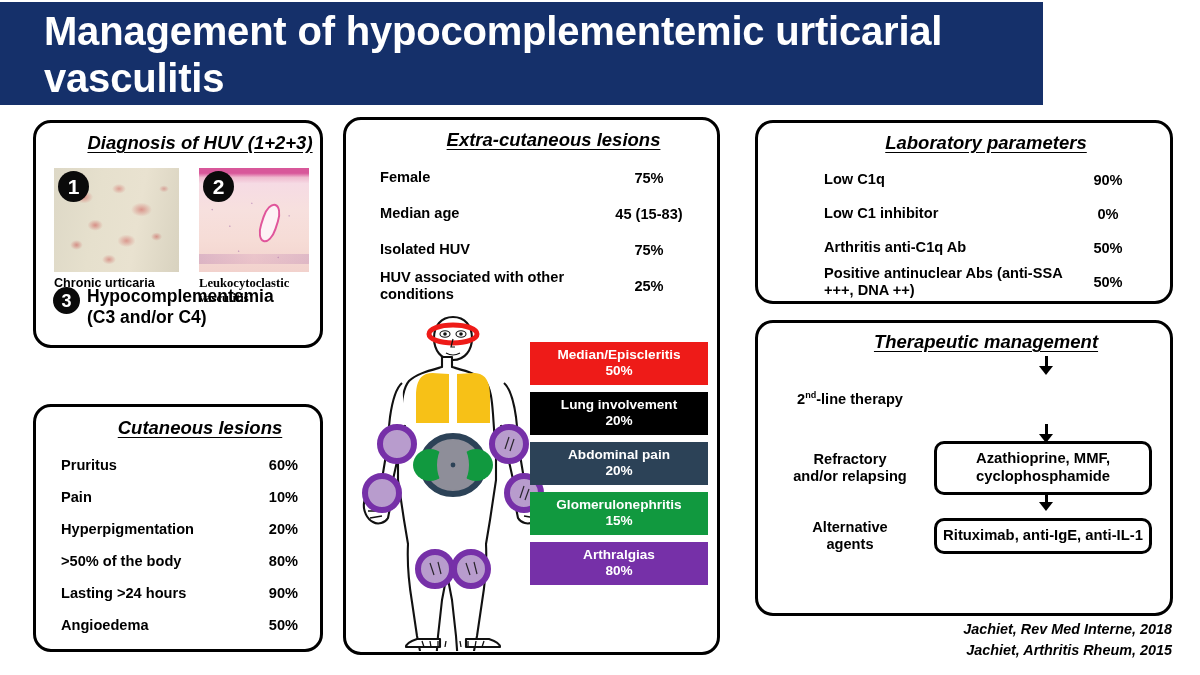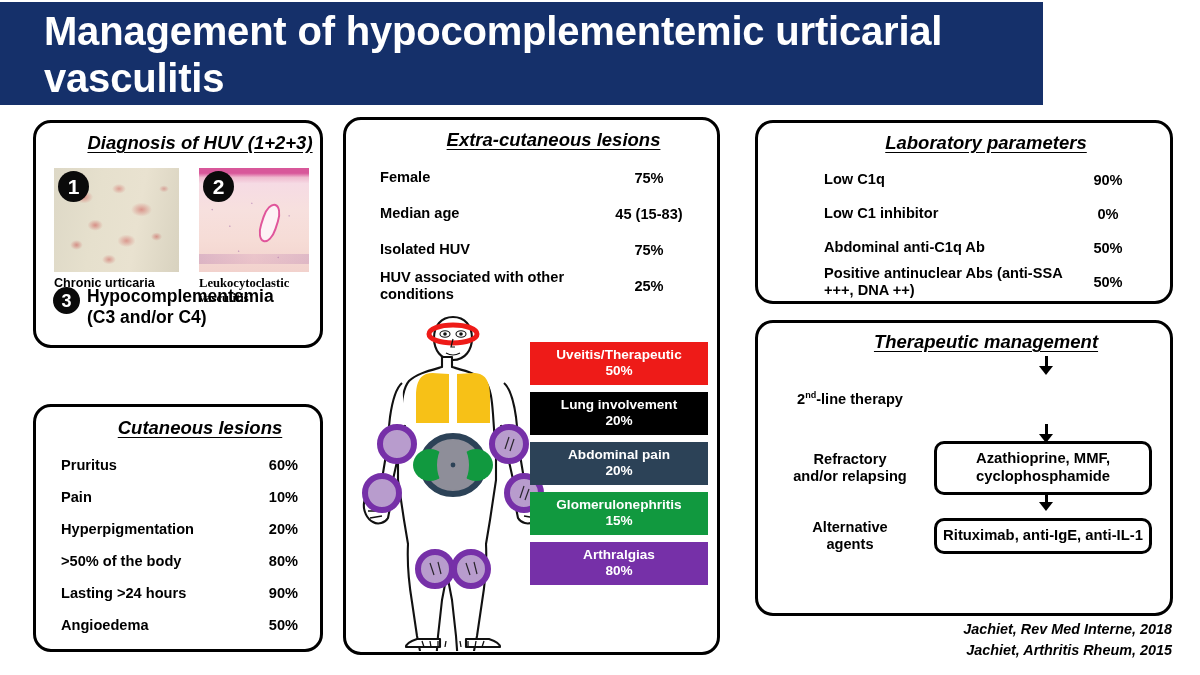--- a/index.html
+++ b/index.html
@@ -319,41 +319,41 @@
       </g>
       <g stroke="#111111" stroke-width="1.2" fill="none" opacity=".85">
         <path d="M149 124 l-4 12 M154 126 l-4 12"></path>
         <path d="M164 173 l-4 12 M169 176 l-4 11"></path>
         <path d="M70 250 l4 12 M78 249 l3 12"></path>
         <path d="M106 250 l4 12 M114 249 l3 12"></path>
       </g>
     </svg>
 
     <div class="legend-stack" id="legend-stack">
-        <div class="legend-box" style="background: rgb(238, 27, 24);"><span>Uveitis/Therapeutic</span><span class="pct">50%</span></div>
+        <div class="legend-box" style="background: rgb(238, 27, 24);"><span>Median/Episcleritis</span><span class="pct">50%</span></div>
         <div class="legend-box" style="background: #000000;"><span>Lung involvement</span><span class="pct">20%</span></div>
         <div class="legend-box" style="background: rgb(44, 66, 87);"><span>Abdominal pain</span><span class="pct">20%</span></div>
         <div class="legend-box" style="background: rgb(17, 153, 63);"><span>Glomerulonephritis</span><span class="pct">15%</span></div>
         <div class="legend-box" style="background: rgb(118, 48, 168);"><span>Arthralgias</span><span class="pct">80%</span></div>
       </div>
   </div>
 
   <div class="card" id="lab-card">
     <div class="card-title">Laboratory parameters</div>
     <div class="kv-list" id="lab-rows">
         <div class="kv-row">
           <div class="kv-key">Low C1q</div>
           <div class="kv-val">90%</div>
         </div>
         <div class="kv-row">
           <div class="kv-key">Low C1 inhibitor</div>
           <div class="kv-val">0%</div>
         </div>
         <div class="kv-row">
-          <div class="kv-key">Abdominal anti-C1q Ab</div>
+          <div class="kv-key">Arthritis anti-C1q Ab</div>
           <div class="kv-val">50%</div>
         </div>
         <div class="kv-row">
           <div class="kv-key">Positive antinuclear Abs (anti-SSA +++, DNA ++)</div>
           <div class="kv-val">50%</div>
         </div>
       </div>
   </div>
 
   <div class="card" id="therapy-card">

